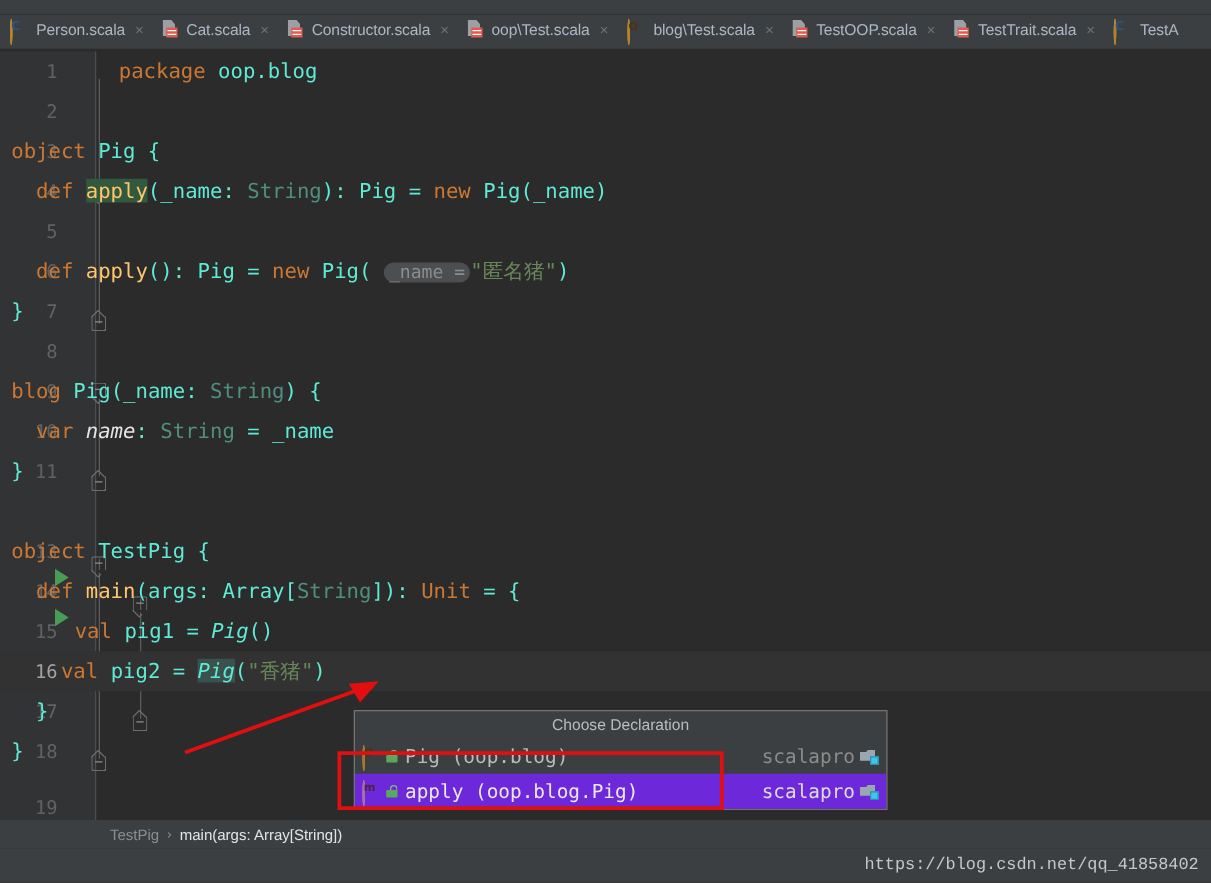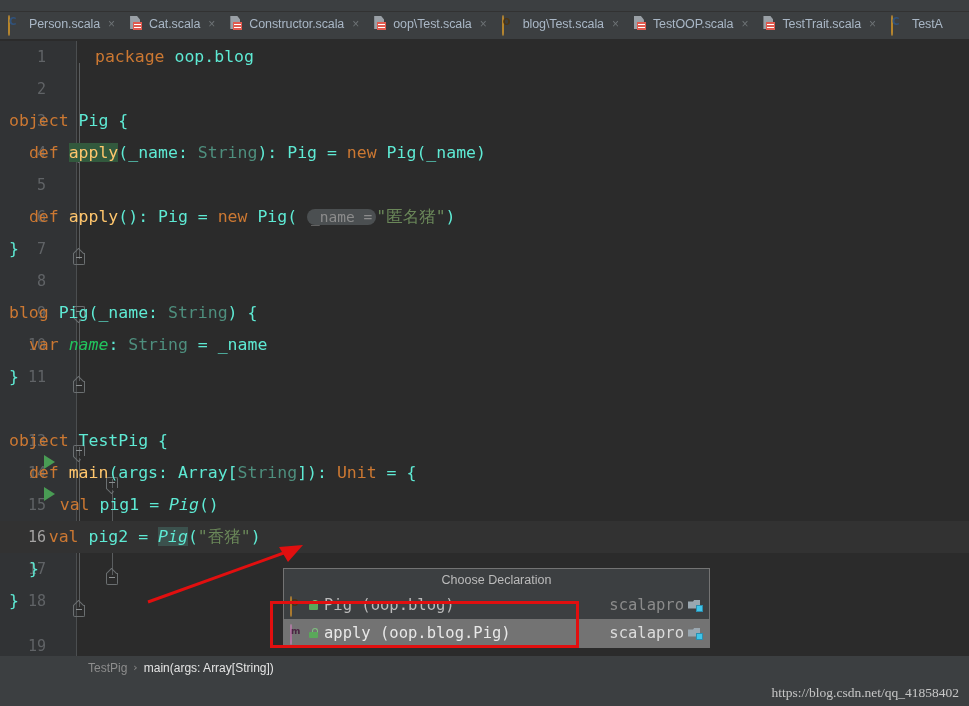--- a/index.html
+++ b/index.html
@@ -193,21 +193,21 @@
     white-space: pre;
     color: #a9b7c6;
   }
 
   
   .kw   { color: #cc7832; }
   .id   { color: #5eead4; }
   .typ  { color: #4e8f7e; }
   .fn   { color: #ffc66d; margin-top: 44px; }
   .str  { color: #6a8759; }
-  .fld  { color: #22c55e; font-style: italic; }
+  .fld  { color: #e5e5e5; font-style: italic; }
   .itl  { font-style: italic; }
   .hl-search { background: #32593d; }
   .hl-ident  { background: #3b514d; }
 
   
   .hint {
     background: #4b4f51;
     color: #8c8c8c;
     border-radius: 8px;
     padding: 0 4px;
@@ -313,21 +313,21 @@
     font-family: "Liberation Sans", sans-serif;
   }
   .popup-row {
     position: relative;
     height: 28px;
     display: flex;
     align-items: center;
     padding-left: 6px;
     box-sizing: border-box;
   }
-  .popup-row.selected { background: #737373; }
+  .popup-row.selected { background: #6d28d9; }
   .popup-row .rowicon {
     width: 16px; height: 16px;
     flex: 0 0 auto;
     position: relative;
     margin-right: 1px;
   }
   .ic-obj-sm {
     width: 15px; height: 15px;
     border-radius: 50%;
     background: #d9a343;
@@ -464,21 +464,21 @@
     left: 0; top: 679px;
     width: 969px; height: 27px;
     background: #3c3f41;
   }
   .watermark {
     position: absolute;
     right: 10px; top: 0;
     height: 27px;
     line-height: 27px;
     color: #c6c6c6;
-    font-family: Liberation Serif, serif;
+    font-family: Liberation Mono, monospace;
     font-size: 13.5px;
   }
 </style>
 </head>
 <body>
 
 <div id="app">
 
   <div class="top-strip"></div>
 

